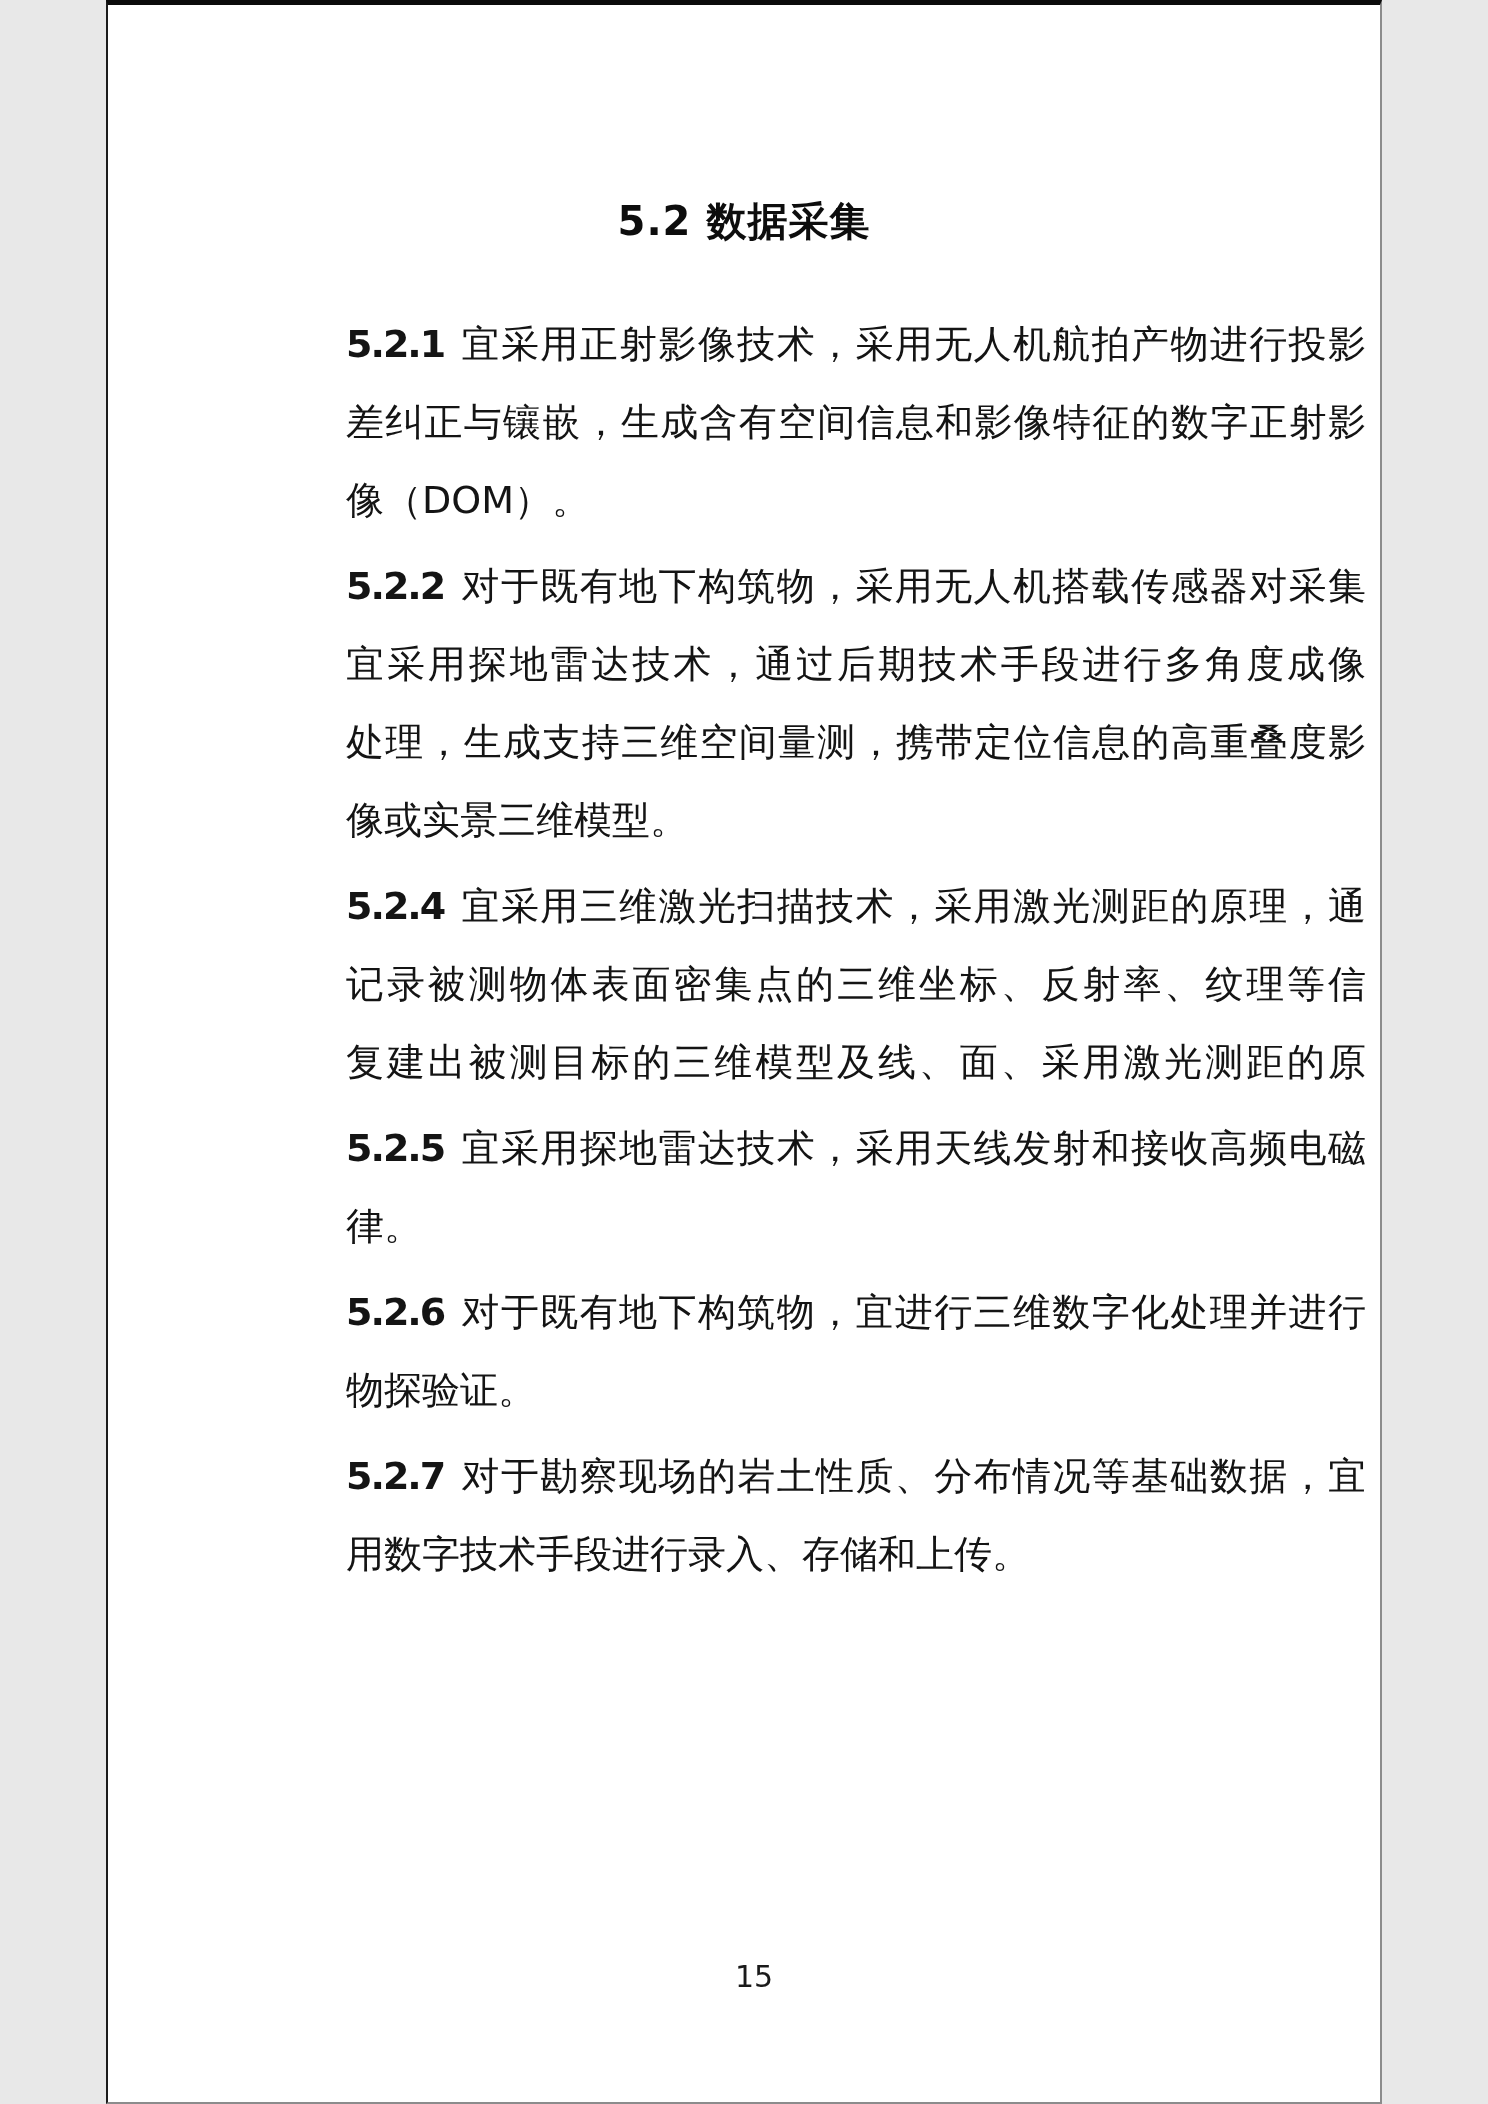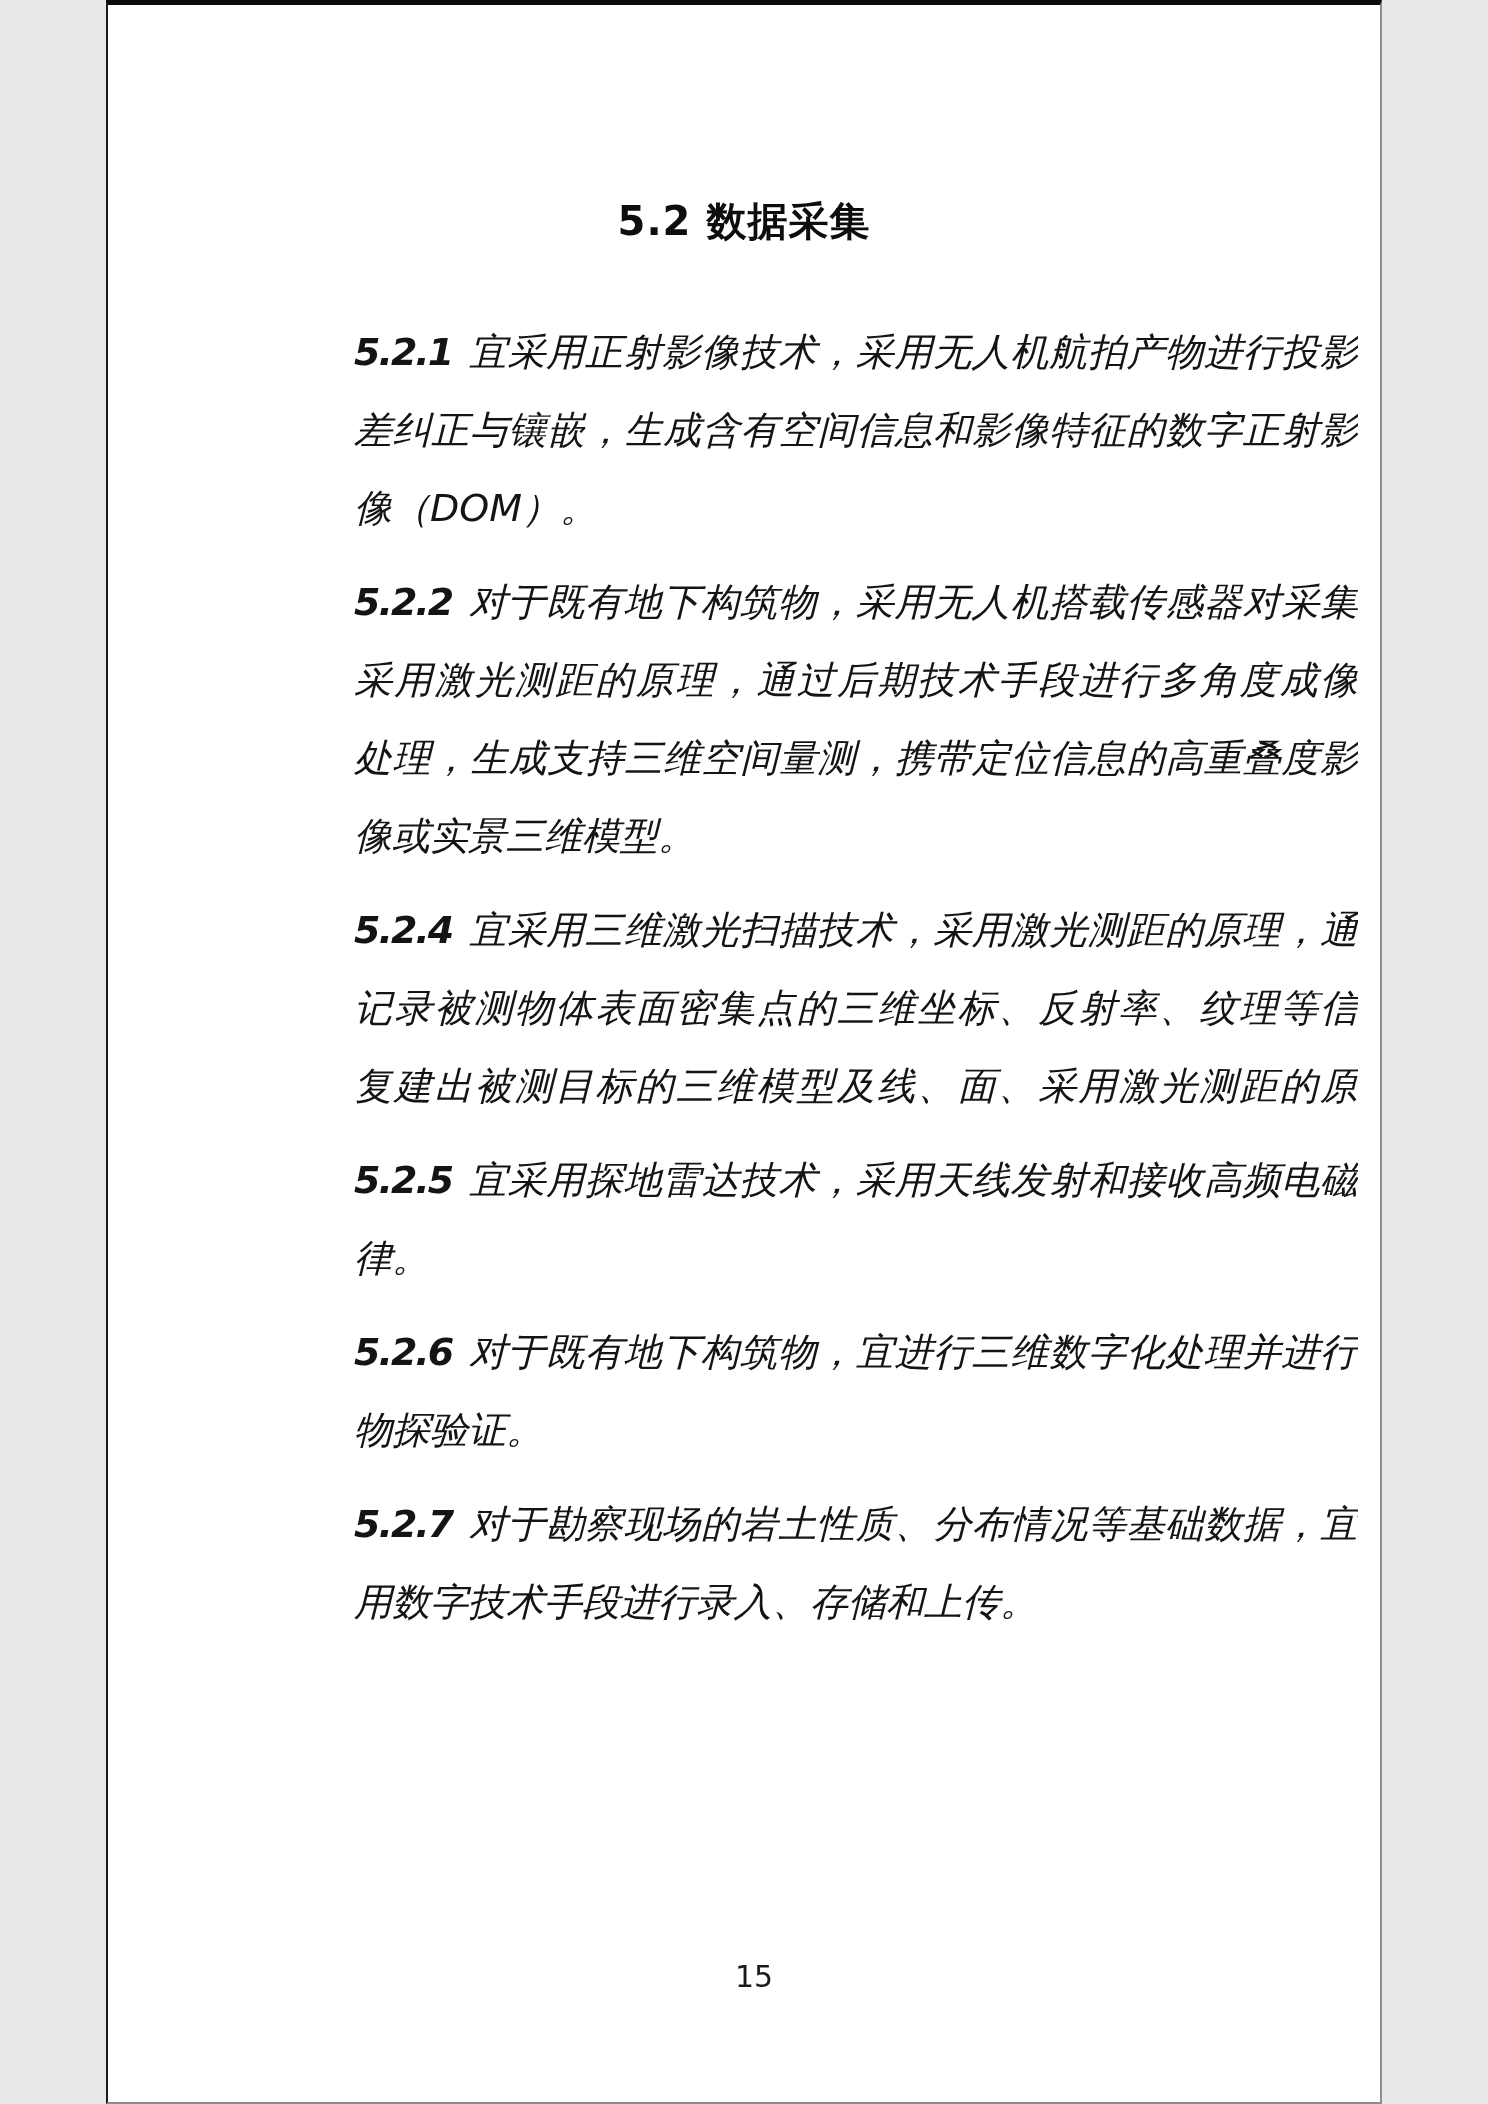--- a/index.html
+++ b/index.html
@@ -36,21 +36,21 @@
     color: #0d0d0d;
   }
   .body {
     position: absolute;
     top: 292px;
     left: 230px;
     width: 1036px;
     font-size: 38px;
     color: #141414;
   }
-  .sec { margin: 16px; padding: 0; font-style: italic; }
+  .sec { margin: 8px; padding: 0; }
   .line {
     height: 78px;
     line-height: 78px;
     text-align: justify;
     overflow: hidden;
   }
   .line.j  { text-align-last: justify; }
   .line.last { text-align-last: left; }
   .num {
     font-weight: 700;
@@ -79,21 +79,21 @@
   <div class="body">
 
     <section class="sec">
       <div class="line j"><span class="num">5.2.1</span><span>宜采用正射影像技术，采用无人机航拍产物进行投影</span></div>
       <div class="line j">差纠正与镶嵌，生成含有空间信息和影像特征的数字正射影</div>
       <div class="line last">像（DOM）。</div>
     </section>
 
     <section class="sec">
       <div class="line j"><span class="num">5.2.2</span><span>对于既有地下构筑物，采用无人机搭载传感器对采集</span></div>
-      <div class="line j">采用激光测距的原理，通过后期技术手段进行多角度成像</div>
+      <div class="line j">宜采用探地雷达技术，通过后期技术手段进行多角度成像</div>
       <div class="line j">处理，生成支持三维空间量测，携带定位信息的高重叠度影</div>
       <div class="line last">像或实景三维模型。</div>
     </section>
 
 
     <section class="sec">
       <div class="line j"><span class="num">5.2.4</span><span>宜采用三维激光扫描技术，采用激光测距的原理，通过</span></div>
       <div class="line j">记录被测物体表面密集点的三维坐标、反射率、纹理等信息，</div>
       <div class="line last">复建出被测目标的三维模型及线、面、采用激光测距的原理。</div>
     </section>

